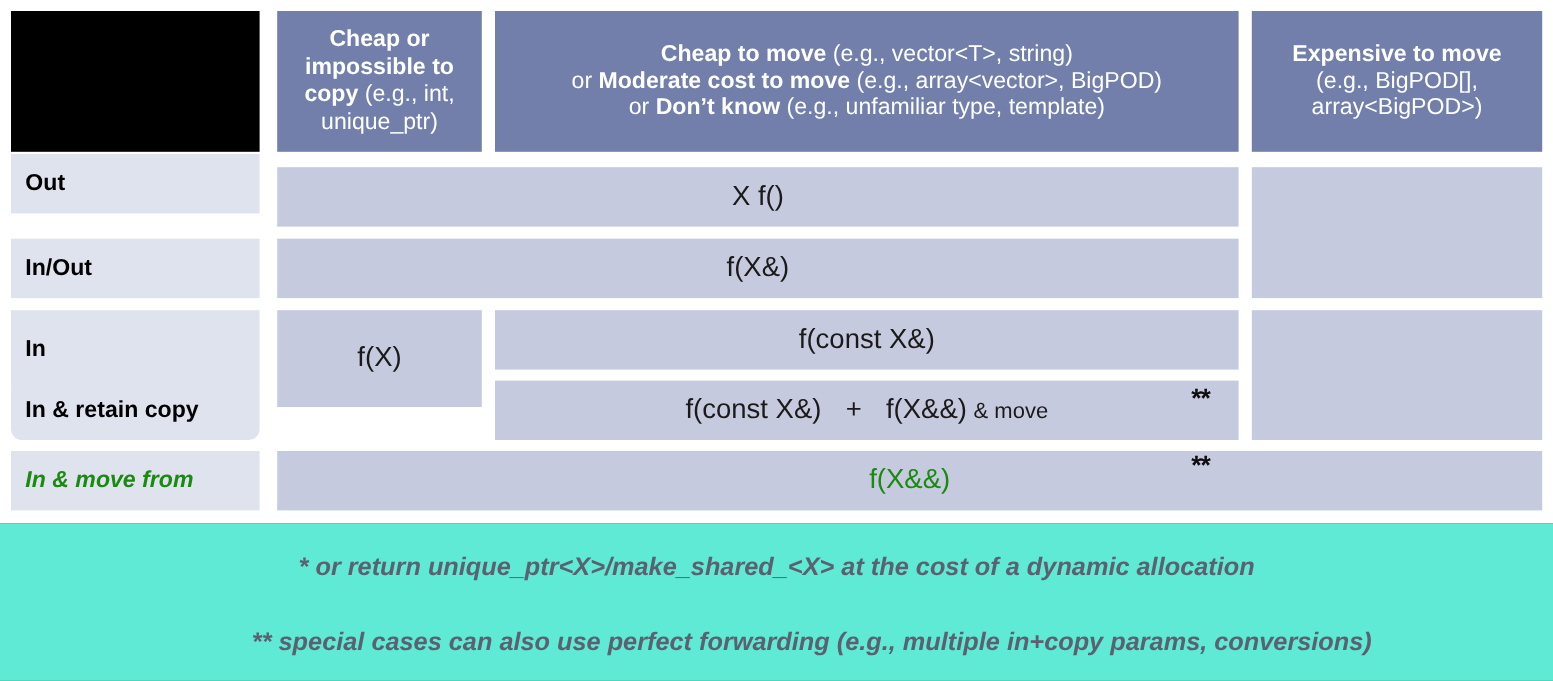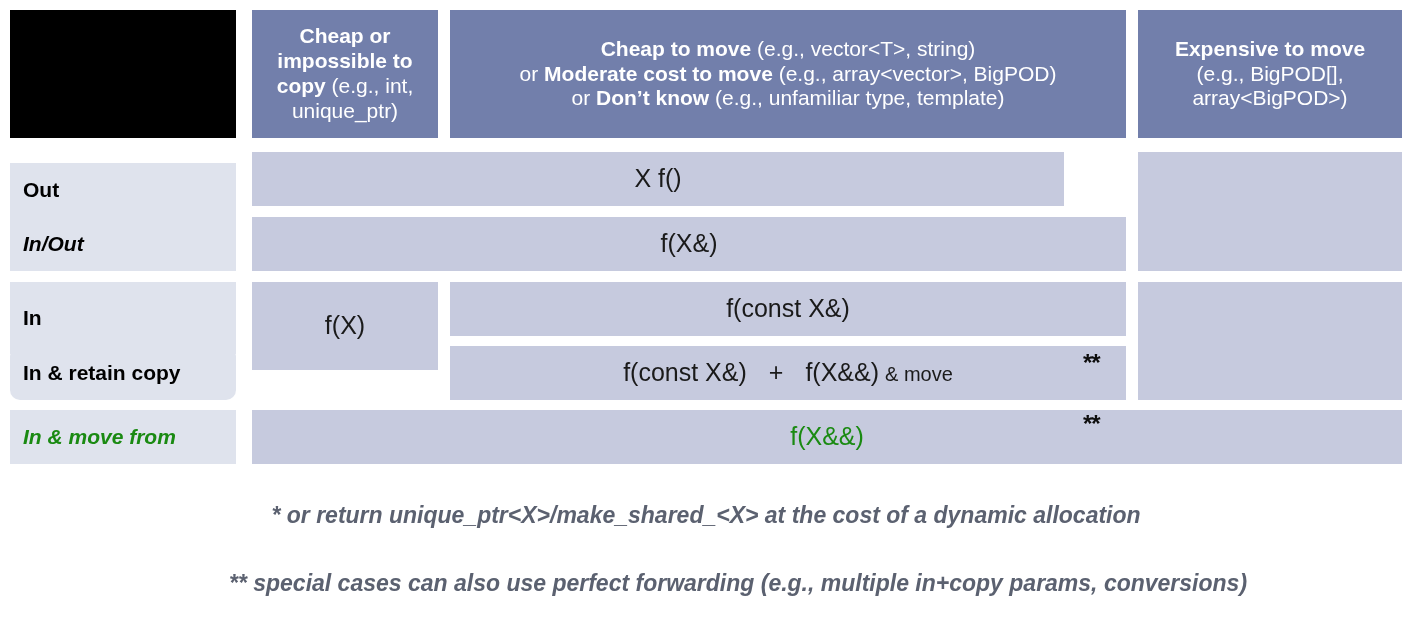--- a/index.html
+++ b/index.html
@@ -90,21 +90,21 @@
     letter-spacing: -1px;
     line-height: 1;
   }
 
   .footnotes {
     position: absolute;
     left: 0;
     top: 476px;
     width: 1412px;
     height: 143px;
-    background: #ffffff;
+    background: #5eead4;
   }
   .footnote {
     position: absolute;
     width: 100%;
     text-align: center;
     color: #5b6170;
     font-style: italic;
     font-weight: bold;
     font-size: 23px;
     font-family: "Liberation Sans", sans-serif;
@@ -142,41 +142,41 @@
       </div>
       <div>
         <span class="reg">or </span><b>Moderate cost to move</b><span class="reg"> (e.g., array&lt;vector&gt;, BigPOD)</span>
       </div>
       <div>
         <span class="reg">or </span><b>Don’t know</b><span class="reg"> (e.g., unfamiliar type, template)</span>
       </div>
     </div>
   </div>
 
-  <div class="cell rowlabel" style="left:10px; top:163px; width:226px; height:54px;">
+  <div class="cell rowlabel" style="left:10px; top:140px; width:226px; height:54px;">
     <span>Out</span>
   </div>
 
-  <div class="cell rowlabel" style="left:10px; top:217px; width:226px; height:54px;font-style:italic;">
+  <div class="cell rowlabel" style="left:10px; top:217px; width:226px; height:54px;">
     <span>In/Out</span>
   </div>
 
   <div class="cell rowlabel" style="left:10px; top:282px; width:226px; height:72px;">
     <span>In</span>
   </div>
 
   <div class="cell rowlabel" style="left:10px; top:346px; width:226px; height:54px;border-radius:10px;">
     <span>In &amp; retain copy</span>
   </div>
 
   <div class="cell rowlabel green" style="left:10px; top:410px; width:226px; height:54px;font-style:italic;">
     <span>In &amp; move from</span>
   </div>
 
-  <div class="cell body-cell" style="left:252px; top:152px; width:812px; height:54px;justify-content:center;">
+  <div class="cell body-cell" style="left:252px; top:152px; width:874px; height:54px;justify-content:center;">
     <span>X f()</span>
   </div>
 
   <div class="cell body-cell" style="left:1138px; top:152px; width:264px; height:119px;"></div>
 
   <div class="cell body-cell" style="left:252px; top:217px; width:874px; height:54px;">
     <span>f(X&amp;)</span>
   </div>
 
   <div class="cell body-cell" style="left:252px; top:282px; width:186px; height:88px;">

